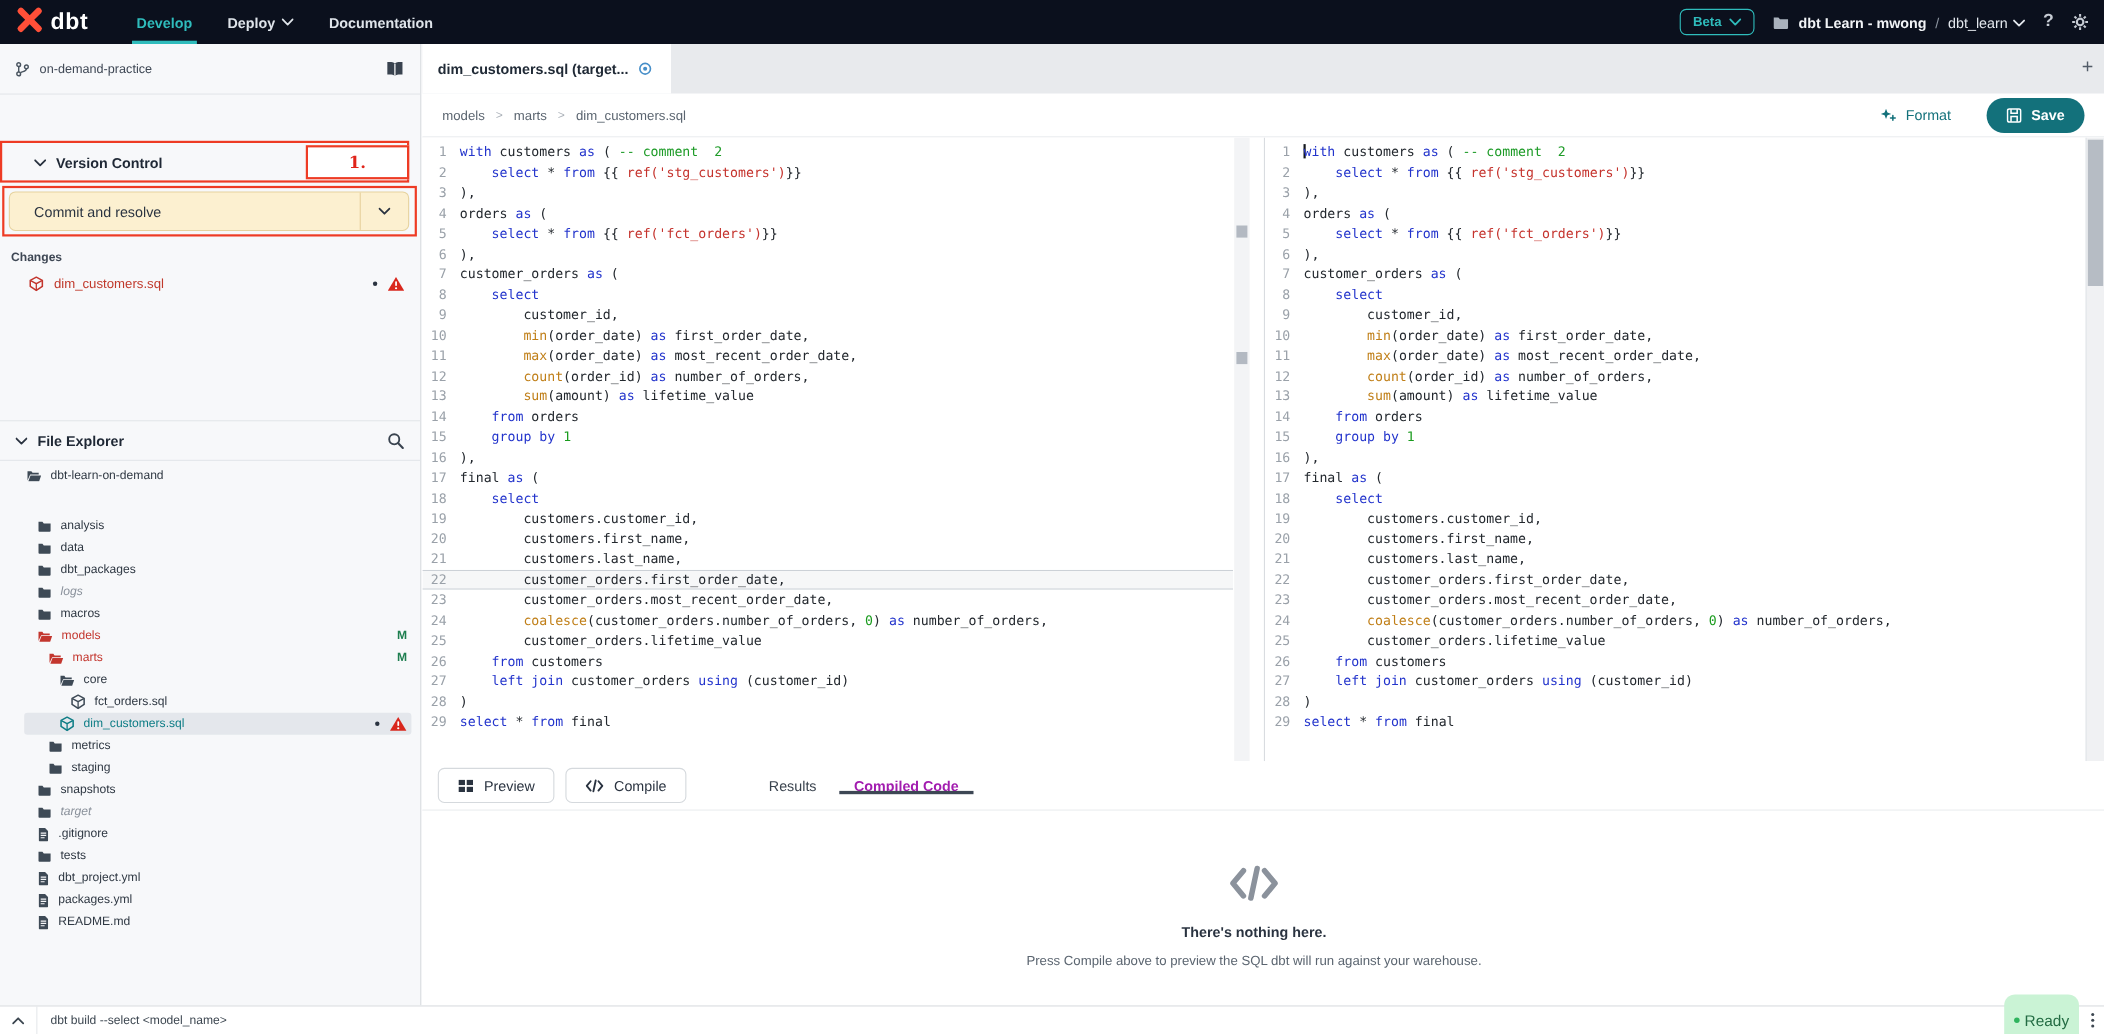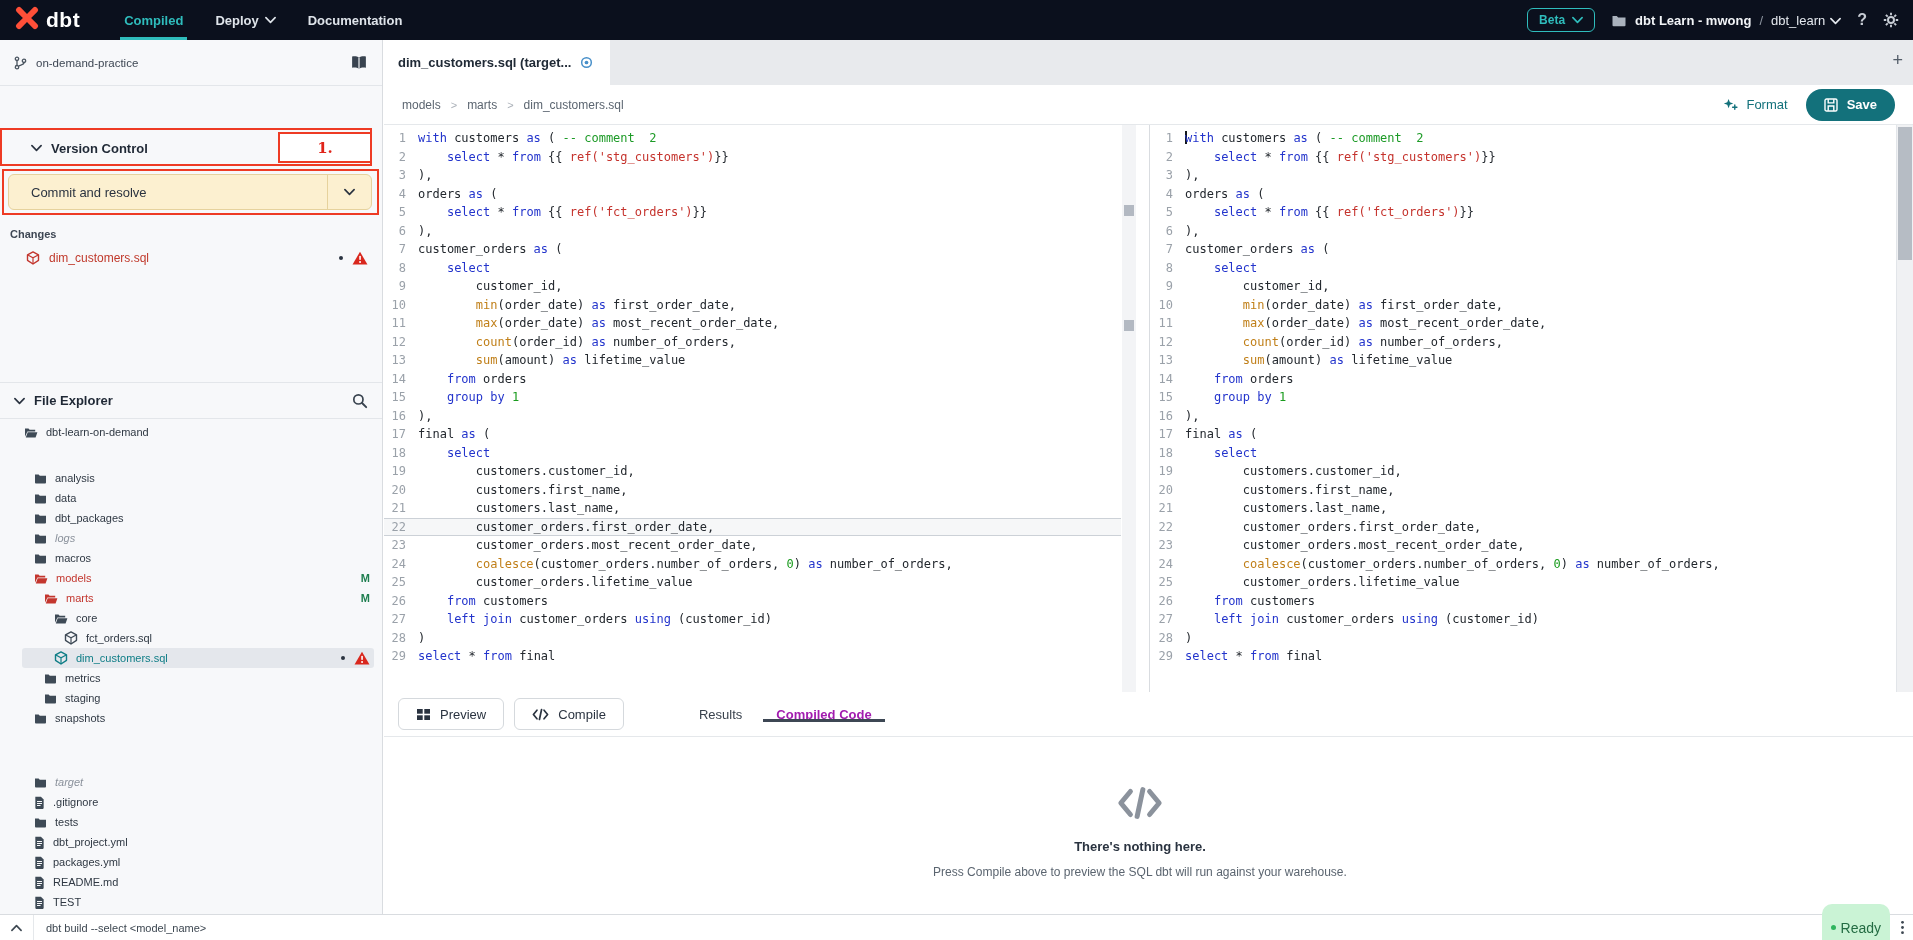--- a/index.html
+++ b/index.html
@@ -57,21 +57,21 @@
 
   
   .main { position:absolute; top:40px; left:384px; right:0; bottom:26px; display:flex; flex-direction:column; }
   .tabbar { height:45px; background:#e8eaed; position:relative; flex:none; }
   .tab { position:absolute; left:0; top:0; bottom:0; width:226px; background:#fff; display:flex; align-items:center; gap:9px; padding:0 14px; cursor:pointer; }
   .tab .t { font-size:13px; font-weight:bold; color:#202a36; white-space:nowrap; }
   .tab-plus { position:absolute; right:10px; top:10px; font-size:18px; color:#525c68; cursor:pointer; }
   .crumbbar { height:40px; background:#fff; border-bottom:1px solid #e5e8eb; display:flex; align-items:center; padding:0 18px; flex:none; }
   .crumb { display:flex; align-items:center; gap:10px; font-size:12px; color:#5b6570; }
   .crumb .gt { color:#aab0b8; font-size:11px; }
-  .crumb-right { margin-left:auto; display:flex; align-items:center; gap:18px; }
+  .crumb-right { margin-left:auto; display:flex; align-items:center; gap:32px; }
   .format-btn { display:flex; align-items:center; gap:8px; color:#13717b; font-size:13px; cursor:pointer; }
   .save-btn { display:flex; align-items:center; gap:9px; background:#13717b; color:#fff; font-size:13px; font-weight:bold; border:none; border-radius:16px; height:32px; padding:0 18px; cursor:pointer; }
 
   .editor { height:567px; position:relative; background:#fff; flex:none; overflow:hidden; font-family:"DejaVu Sans Mono", monospace; }
   .pane { position:absolute; top:0; bottom:0; padding-top:4px; }
   .pane-left { left:0; width:737px; }
   .pane-right { left:767px; right:17px; }
   .cl { display:flex; height:18.5px; line-height:18.5px; font-size:12px; }
   .cl .ln { flex:none; width:34px; text-align:right; padding-right:12px; color:#9aa1a9; }
   .cl .ct { white-space:pre; color:#23282e; }
@@ -113,21 +113,21 @@
 
   <div class="navbar">
     <div class="logo-wrap">
       <span><svg width="26" height="26" viewBox="0 0 24 24">
             <path d="M12 8.2 17.8 2.4a2.2 2.2 0 0 1 3.1 0l.7.7a2.2 2.2 0 0 1 0 3.1L15.8 12l5.8 5.8a2.2 2.2 0 0 1 0 3.1l-.7.7a2.2 2.2 0 0 1-3.1 0L12 15.8l-5.8 5.8a2.2 2.2 0 0 1-3.1 0l-.7-.7a2.2 2.2 0 0 1 0-3.1L8.2 12 2.4 6.2a2.2 2.2 0 0 1 0-3.1l.7-.7a2.2 2.2 0 0 1 3.1 0z" fill="#ff4f38"></path>
           </svg></span>
       <span class="logo-text">dbt</span>
     </div>
     <div class="nav-items" id="nav-items">
         <div class="nav-item active">
-          <span>Compiled</span>
+          <span>Develop</span>
         </div>
         <div class="nav-item">
           <span>Deploy</span>
           <span style="display: flex;">
             <svg width="11" height="8" viewBox="0 0 12 8">
               <path d="M1 1.5 6 6.5 11 1.5" fill="none" stroke="currentColor" stroke-width="1.8" stroke-linecap="round" stroke-linejoin="round"></path>
             </svg>
           </span>
         </div>
         <div class="nav-item">
@@ -372,21 +372,21 @@
           <span class="lab">staging</span>
         </div>
         <div class="tree-row" style="padding-left: 34px;">
           <span class="ico">
             <svg width="13" height="11" viewBox="0 0 13 11">
               <path d="M1 1.4h3.6l1.2 1.4H12v6.7a.9.9 0 0 1-.9.9H1.9A.9.9 0 0 1 1 9.5z" fill="currentColor"></path>
             </svg>
           </span>
           <span class="lab">snapshots</span>
         </div>
-        <div class="tree-row italic" style="padding-left: 34px; margin-top: 44px;">
+        <div class="tree-row italic" style="padding-left: 34px;">
           <span class="ico">
             <svg width="13" height="11" viewBox="0 0 13 11">
               <path d="M1 1.4h3.6l1.2 1.4H12v6.7a.9.9 0 0 1-.9.9H1.9A.9.9 0 0 1 1 9.5z" fill="currentColor"></path>
             </svg>
           </span>
           <span class="lab">target</span>
         </div>
         <div class="tree-row" style="padding-left: 34px;">
           <span class="ico">
             <svg width="11" height="13" viewBox="0 0 10 12.5">
@@ -423,29 +423,20 @@
           <span class="lab">packages.yml</span>
         </div>
         <div class="tree-row" style="padding-left: 34px;">
           <span class="ico">
             <svg width="11" height="13" viewBox="0 0 10 12.5">
               <path d="M1 .8h5.4L9 3.4v8.2a.8.8 0 0 1-.8.8H1.8a.8.8 0 0 1-.8-.8z" fill="currentColor"></path>
               <path d="M2.6 5.2h4.8M2.6 7.2h4.8M2.6 9.2h3.4" stroke="#f7f8fa" stroke-width="1"></path>
             </svg>
           </span>
           <span class="lab">README.md</span>
-        </div>
-        <div class="tree-row" style="padding-left: 34px;">
-          <span class="ico">
-            <svg width="11" height="13" viewBox="0 0 10 12.5">
-              <path d="M1 .8h5.4L9 3.4v8.2a.8.8 0 0 1-.8.8H1.8a.8.8 0 0 1-.8-.8z" fill="currentColor"></path>
-              <path d="M2.6 5.2h4.8M2.6 7.2h4.8M2.6 9.2h3.4" stroke="#f7f8fa" stroke-width="1"></path>
-            </svg>
-          </span>
-          <span class="lab">TEST</span>
         </div>
       </div>
   </div>
 
   <div class="main">
     <div class="tabbar">
       <div class="tab">
         <span class="t">dim_customers.sql (target...</span>
         <span style="display:flex;">
             <svg width="13" height="13" viewBox="0 0 14 14">

